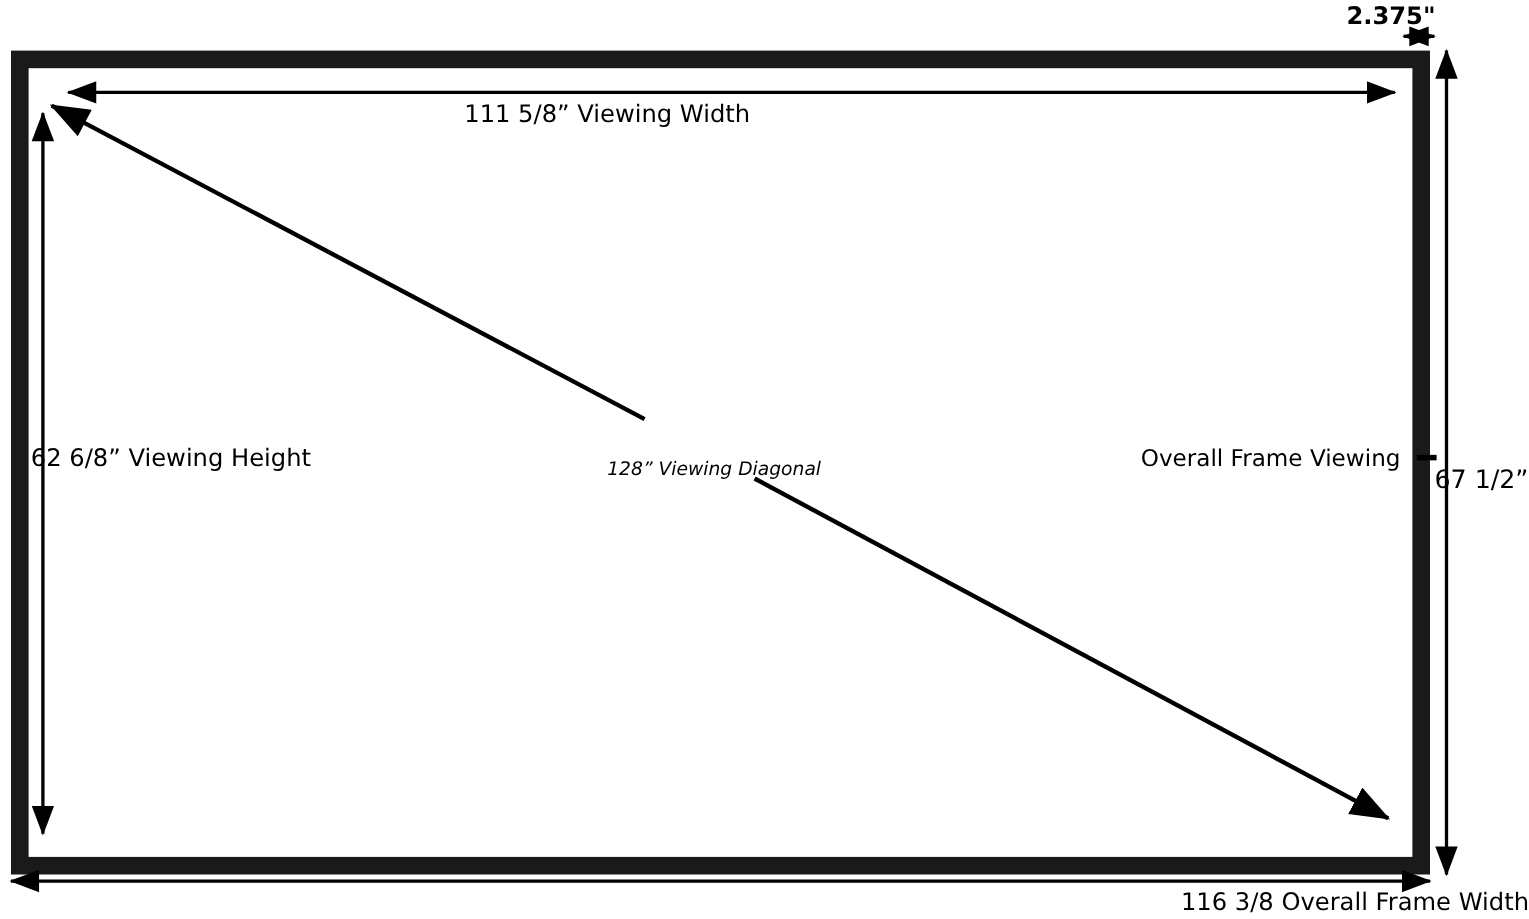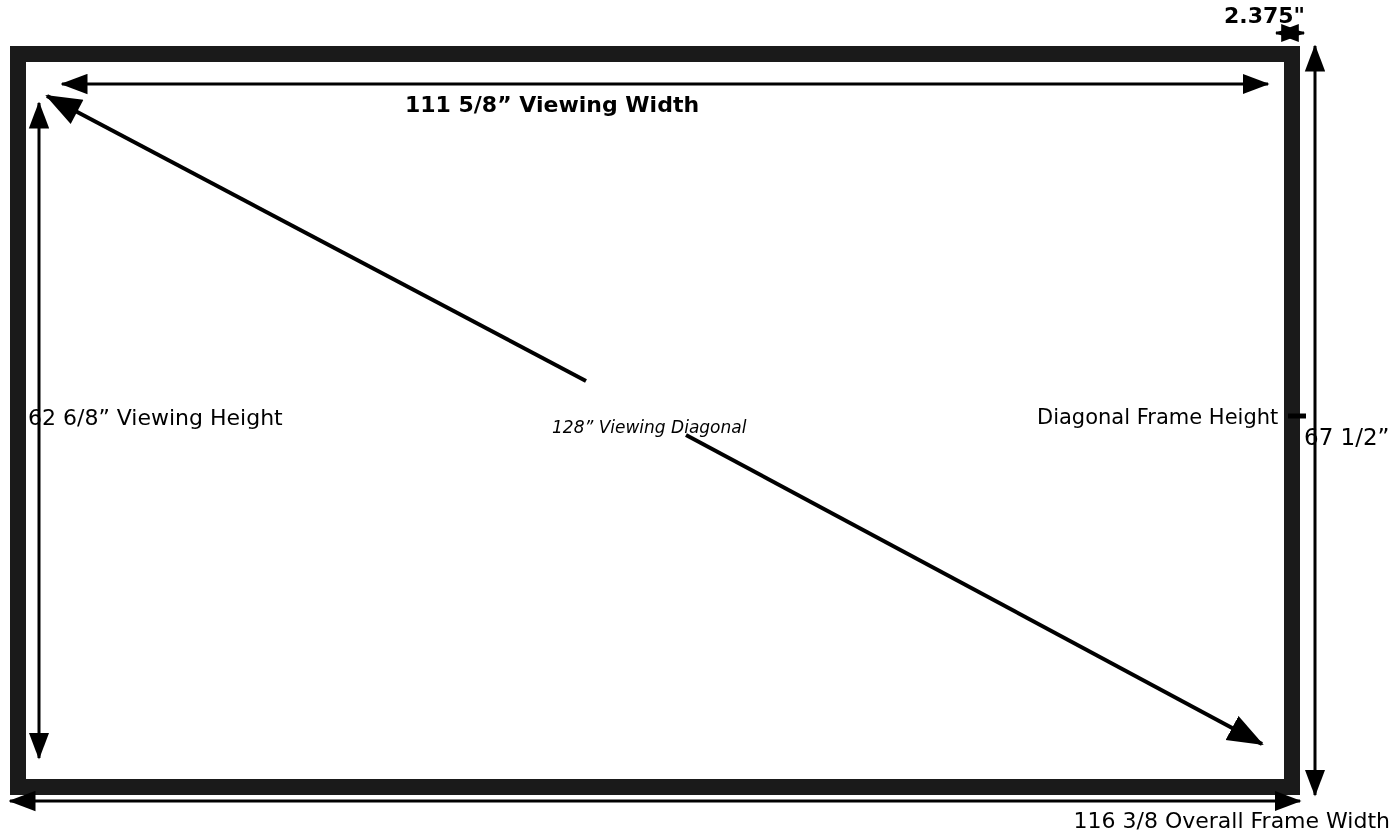--- a/index.html
+++ b/index.html
@@ -29,21 +29,20 @@
     color: #000000;
     font-family: "DejaVu Sans", sans-serif;
     white-space: nowrap;
   }
   .lbl-viewing-width {
     left: 0;
     top: 92px;
     width: 1104px;
     text-align: center;
     font-size: 22px;
-    font-weight: bold;
   }
   .lbl-viewing-height {
     left: 28px;
     top: 405px;
     font-size: 22px;
   }
   .lbl-viewing-diagonal {
     left: 552px;
     top: 417px;
     font-size: 17px;
@@ -114,21 +113,21 @@
 
     <line x1="1288" y1="416" x2="1306" y2="416" stroke="#000000" stroke-width="5"></line>
   </svg>
 
   <div class="dim-label lbl-viewing-width">111 5/8” Viewing Width</div>
 
   <div class="dim-label lbl-viewing-height">62 6/8” Viewing Height</div>
 
   <div class="dim-label lbl-viewing-diagonal">128” Viewing Diagonal</div>
 
-  <div class="dim-label lbl-overall-frame-height">Diagonal Frame Height</div>
+  <div class="dim-label lbl-overall-frame-height">Overall Frame Viewing</div>
 
   <div class="dim-label lbl-frame-height-value">67 1/2”</div>
 
   <div class="dim-label lbl-overall-frame-width">116 3/8 Overall Frame Width</div>
 
   <div class="dim-label lbl-frame-thickness">2.375"</div>
 
 </div>
 
 </body></html>

